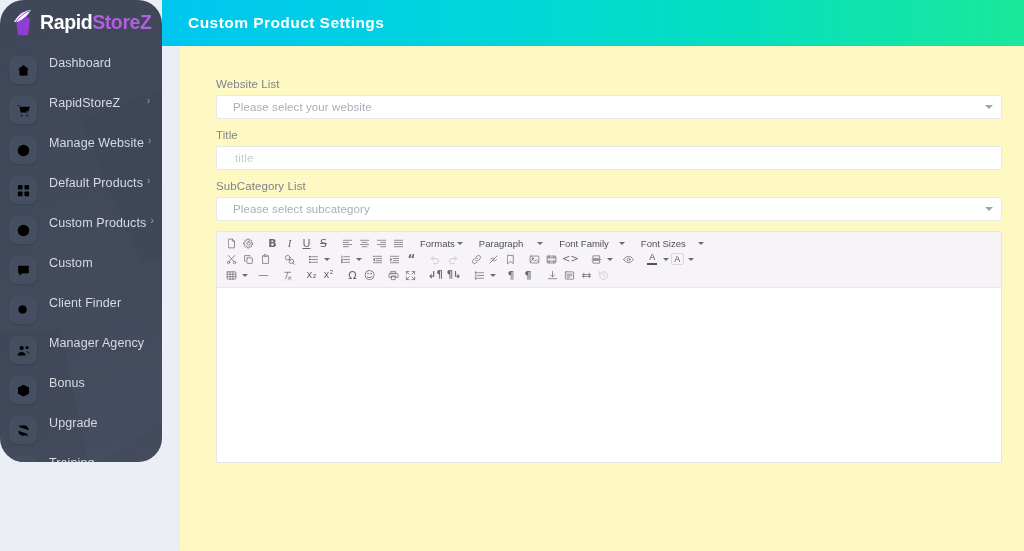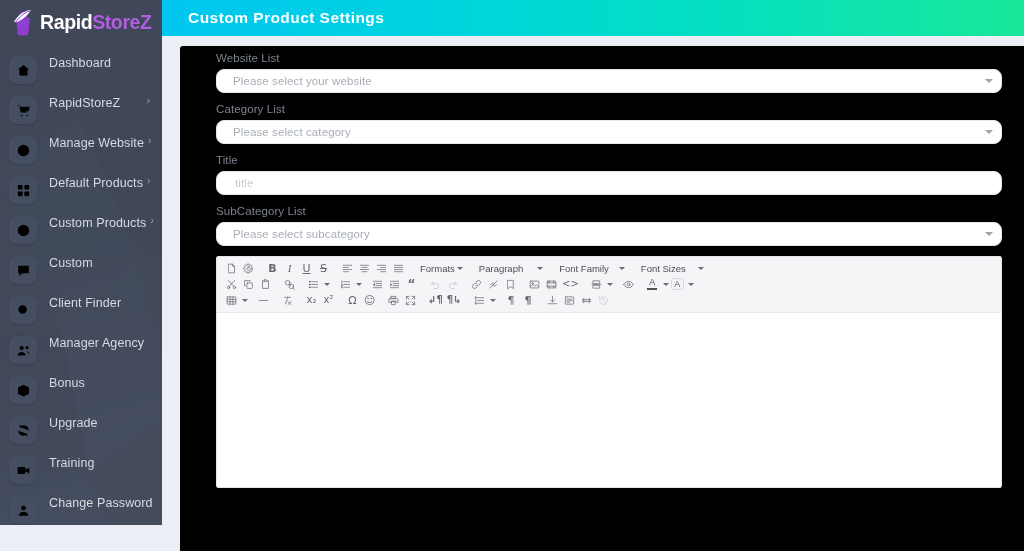--- a/index.html
+++ b/index.html
@@ -8,25 +8,26 @@
     width: 1024px; height: 551px;
     overflow: hidden;
     font-family: "Liberation Sans", "DejaVu Sans", sans-serif;
     background: #eceef5;
   }
   .app { position: relative; width: 1024px; height: 551px; display: flex; }
 
   
   .sidebar {
     position: relative;
-    width: 162px; height: 525px;
+    width: 162px; height: 462px;
     background: linear-gradient(165deg, #3f4758 0%, #404859 45%, #454d5f 100%);
     flex: 0 0 162px;
     overflow: hidden;
     z-index: 5;
+    border-radius: 24px;
   }
   .sidebar-texture {
     position: absolute; inset: 0; pointer-events: none; opacity: .55;
   }
   .logo-wrap {
     height: 46px; display: flex; align-items: center;
     padding: 0 10px 0 12px; position: relative; z-index: 2;
   }
   .logo-mark { width: 24px; height: 26px; margin-right: 4px; flex: 0 0 24px; }
   .logo-text {
@@ -56,49 +57,49 @@
     letter-spacing: .1px; white-space: nowrap; flex: 1 1 auto;
   }
   .nav-caret { color: #9aa1b0; font-size: 10px; line-height: 1; margin-left: 4px; }
 
   
   .main {
     flex: 1 1 auto; position: relative; height: 551px;
     background: #eceef5; overflow: hidden;
   }
   .topbar {
-    height: 36px; width: 100%;
+    height: 46px; width: 100%;
     background: linear-gradient(90deg, #00c6f0 0%, #00d5dd 35%, #05dfc0 65%, #19e89a 100%);
     display: flex; align-items: center;
     padding-left: 26px;
   }
   .topbar-title {
     color: #ffffff; font-size: 15.5px; font-weight: bold;
     letter-spacing: .45px;
   }
 
   .card {
     position: absolute;
     left: 18px; top: 46px; right: 0; bottom: 0;
-    background: #000000;
+    background: #fef9c3;
     border-top-left-radius: 3px;
     box-shadow: 0 0 2px rgba(0,0,0,.05);
-    padding: 6px 22px 0 36px;
+    padding: 32px 22px 0 36px;
     overflow: hidden;
   }
   .field { margin-bottom: 10px; }
   .field-label {
     font-size: 11.5px; color: #7d828d; margin-bottom: 5px;
     letter-spacing: .1px;
   }
   .select-box, .text-box {
     width: 100%; height: 24px;
     border: 1px solid #e7e8ec;
     background: #ffffff;
-    border-radius: 8px;
+    border-radius: 2px;
     display: flex; align-items: center;
     padding: 0 8px 0 16px;
     position: relative;
   }
   .select-box { height: 24px; }
   .ph {
     font-size: 11.5px; color: #a8adb6; letter-spacing: .1px;
   }
   .text-box .ph { color: #c6c9d0; padding-left: 2px; }
   .sel-caret {
@@ -342,27 +343,20 @@
     <div class="card">
 
       <div class="field">
         <div class="field-label">Website List</div>
         <div class="select-box">
           <span class="ph">Please select your website</span>
           <span class="sel-caret"></span>
         </div>
       </div>
 
-      <div class="field">
-        <div class="field-label">Category List</div>
-        <div class="select-box">
-          <span class="ph">Please select category</span>
-          <span class="sel-caret"></span>
-        </div>
-      </div>
 
       <div class="field">
         <div class="field-label">Title</div>
         <div class="text-box">
           <span class="ph">title</span>
         </div>
       </div>
 
       <div class="field">
         <div class="field-label">SubCategory List</div>

